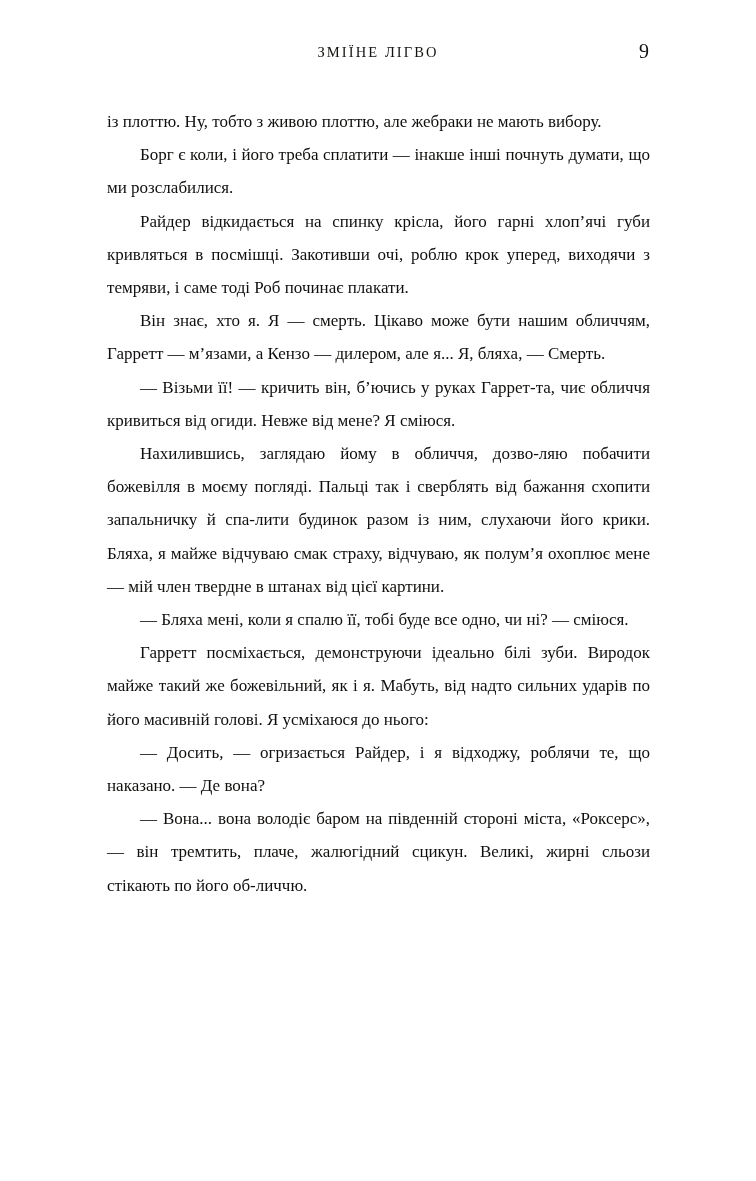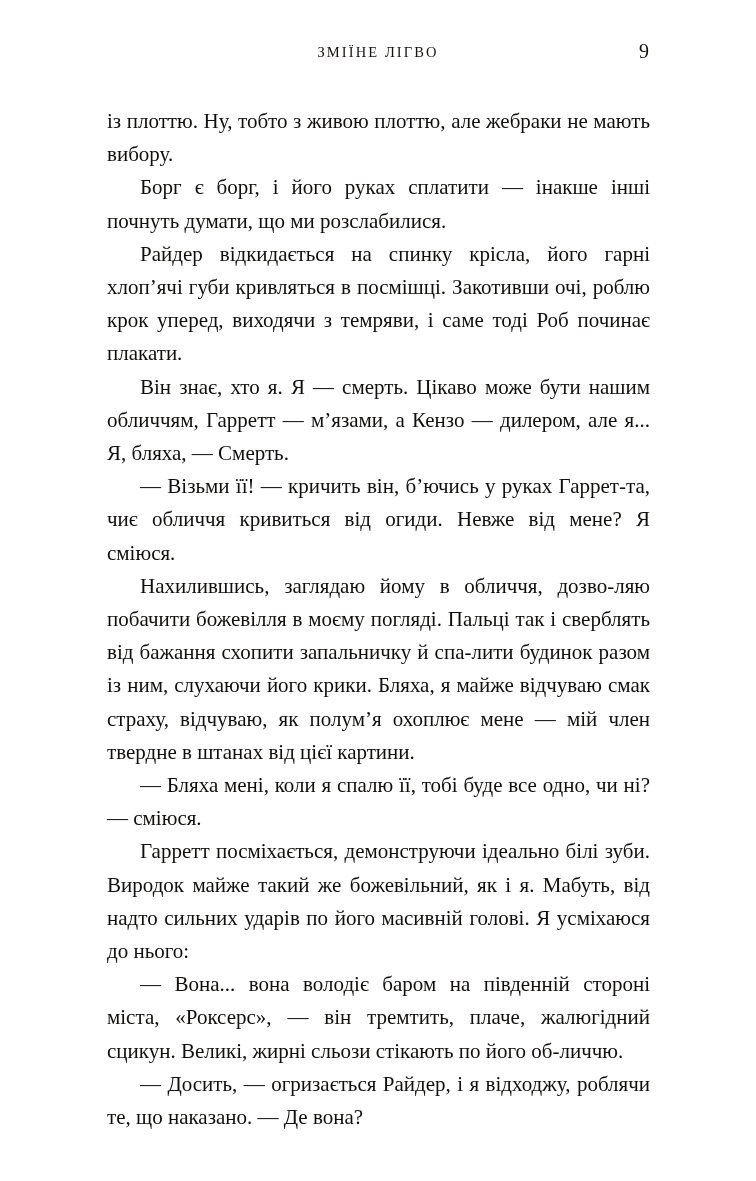--- a/index.html
+++ b/index.html
@@ -46,21 +46,21 @@
     right: 107px;
     top: -4px;
     font-size: 20px;
     color: #14120f;
   }
   .body-text {
     position: absolute;
     top: 105px;
     left: 107px;
     width: 543px;
-    font-size: 21px;
+    font-size: 17px;
     line-height: 33.2px;
     text-align: justify;
     text-justify: inter-word;
     hyphens: manual;
     color: #100f0d;
   }
   .body-text p {
     margin: 0;
     text-indent: 33px;
   }
@@ -73,24 +73,24 @@
 
 <div class="page">
 
   <div class="running-head">
     <div class="running-title">Зміїне лігво</div>
     <div class="folio">9</div>
   </div>
 
   <div class="body-text">
     <p class="noindent">із плоттю. Ну, тобто з живою плоттю, але жебраки не мають вибору.</p>
-    <p>Борг є борг, і його руках сплатити — інакше інші почнуть думати, що ми розслабилися.</p>
+    <p>Борг є коли, і його треба сплатити — інакше інші почнуть думати, що ми розслабилися.</p>
     <p>Райдер відкидається на спинку крісла, його гарні хлоп’ячі губи кривляться в посмішці. Закотивши очі, роблю крок уперед, виходячи з темряви, і саме тоді Роб починає плакати.</p>
     <p>Він знає, хто я. Я — смерть. Цікаво може бути нашим обличчям, Гарретт — м’язами, а Кензо — дилером, але я... Я, бляха, — Смерть.</p>
     <p>— Візьми її! — кричить він, б’ючись у руках Гаррет-та, чиє обличчя кривиться від огиди. Невже від мене? Я сміюся.</p>
     <p>Нахилившись, заглядаю йому в обличчя, дозво-ляю побачити божевілля в моєму погляді. Пальці так і сверблять від бажання схопити запальничку й спа-лити будинок разом із ним, слухаючи його крики. Бляха, я майже відчуваю смак страху, відчуваю, як полум’я охоплює мене — мій член твердне в штанах від цієї картини.</p>
     <p>— Бляха мені, коли я спалю її, тобі буде все одно, чи ні? — сміюся.</p>
     <p>Гарретт посміхається, демонструючи ідеально білі зуби. Виродок майже такий же божевільний, як і я. Мабуть, від надто сильних ударів по його масивній голові. Я усміхаюся до нього:</p>
+    <p>— Досить, — огризається Райдер, і я відходжу, роблячи те, що наказано. — Де вона?</p>
     <p>— Вона... вона володіє баром на південній стороні міста, «Роксерс», — він тремтить, плаче, жалюгідний сцикун. Великі, жирні сльози стікають по його об-личчю.</p>
-    <p>— Досить, — огризається Райдер, і я відходжу, роблячи те, що наказано. — Де вона?</p>
   </div>
 
 </div>
 
 </body></html>

